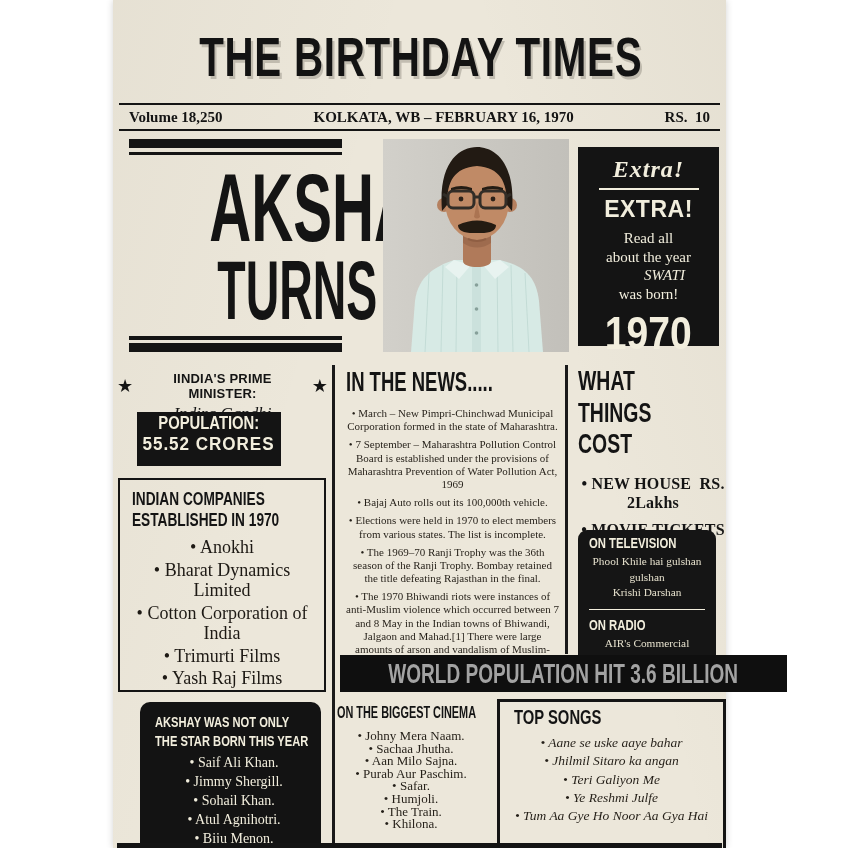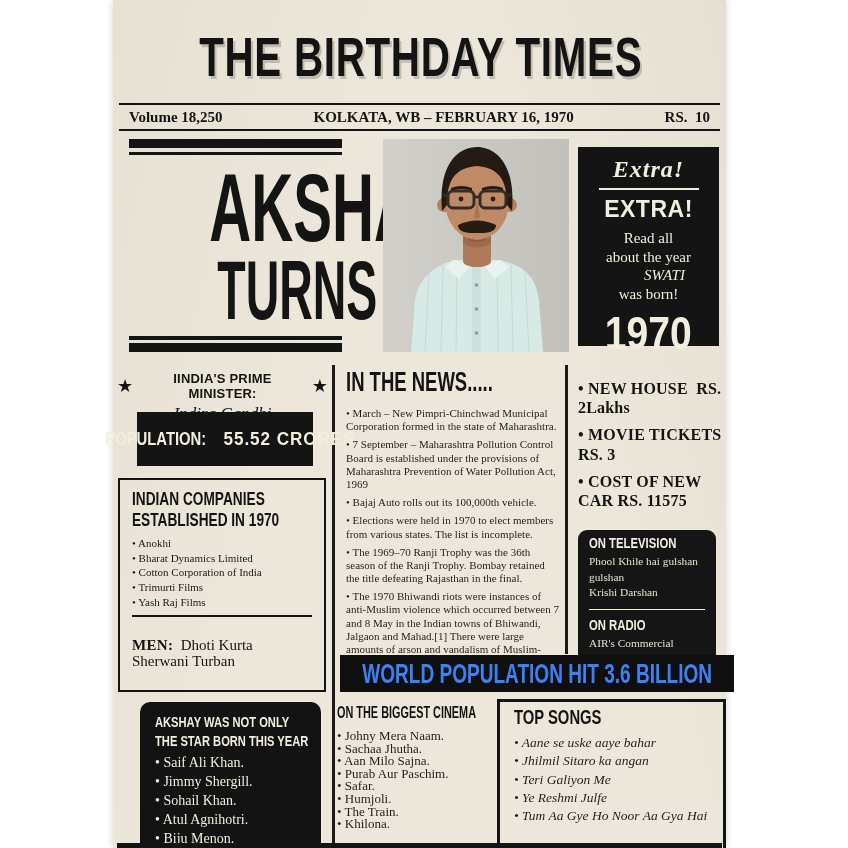--- a/index.html
+++ b/index.html
@@ -10,21 +10,21 @@
   body{font-family:"Liberation Serif",serif;color:var(--ink);}
   .paper{
     position:relative;width:613px;height:848px;margin-left:113px;
     background:linear-gradient(105deg, rgba(120,110,90,.05), rgba(0,0,0,0) 35%),
                linear-gradient(255deg, rgba(120,110,90,.06), rgba(0,0,0,0) 30%),
                var(--paper);
     box-shadow:0 0 7px rgba(0,0,0,.18);
   }
   .abs{position:absolute;}
   .sans{font-family:"Liberation Sans",sans-serif;}
-  .serif{font-family:"Liberation Serif",serif;}
+  .serif{font-family:"Liberation Serif",serif;text-align:center;}
   .cx{display:inline-block;transform:scaleX(var(--sx,.75));transform-origin:center;white-space:nowrap;}
   .cxl{display:inline-block;transform:scaleX(var(--sx,.75));transform-origin:left center;white-space:nowrap;}
   ul{list-style:none;}
   ul.dotted li::before{content:"\2022  ";}
 
   
   .masthead{left:0;right:0;top:24px;text-align:center;font-weight:bold;font-size:56px;
     letter-spacing:1px;color:#131313;text-shadow:3px 3px 0 rgba(45,40,30,.22);}
   
   .dateline{left:6px;right:6px;top:103px;height:28px;border-top:2.5px solid var(--ink);
@@ -55,29 +55,29 @@
   
   .vdiv1{left:219px;top:365px;width:2.5px;height:480px;background:#1a1a1a;}
   .vdiv2{left:452px;top:365px;width:2.5px;height:289px;background:#1a1a1a;}
   
   .pm{left:4px;top:371px;width:211px;text-align:center;}
   .pm-row{display:flex;align-items:center;justify-content:center;gap:7px;}
   .star{font-size:18px;line-height:1;}
   .pm-label{font-weight:bold;font-size:13px;letter-spacing:.2px;}
   .pm-name{font-style:italic;font-size:17px;margin-top:3px;}
   
-  .popbox{left:24px;top:412px;width:176px;height:54px;background:var(--ink);color:var(--cream);
-    display:flex;flex-direction:row;align-items:center;justify-content:center;}
+  .popbox{left:24px;top:412px;width:144px;height:54px;background:var(--ink);color:var(--cream);
+    display:flex;flex-direction:column;align-items:center;}
   .pop1{font-weight:bold;font-size:19px;--sx:.78;}
   .pop2{font-weight:bold;font-size:18px;letter-spacing:1px;--sx:.95;}
   
   .companies{left:5px;top:478px;width:208px;height:214px;border:2.5px solid var(--ink);
     padding:9px 12px;overflow:hidden;}
   .box-h{font-weight:bold;font-size:18px;line-height:1.15;--sx:.76;}
-  .companies ul{margin-top:7px;font-size:11px;line-height:1.14;color:#1d1914;}
+  .companies ul{margin-top:7px;font-size:18px;line-height:1.14;color:#1d1914;}
   .companies ul li{margin-bottom:2px;}
   .comp-div{border-top:2px solid var(--ink);margin:7px 0 6px;}
   .fashion-h{font-weight:bold;font-size:15px;--sx:.78;}
   .fashion-p{font-size:15px;line-height:1.08;margin-top:20px;}
   .fashion-p b{letter-spacing:.3px;}
   
   .news{left:233px;top:366px;width:213px;}
   .news-h{font-weight:bold;font-size:28px;--sx:.66;}
   .news ul{margin-top:9px;font-size:11px;line-height:1.2;color:#241f18;}
   .news ul li{margin-bottom:5px;}
@@ -89,21 +89,21 @@
   .costs ul li{margin-bottom:8px;}
   
   .media{left:465px;top:530px;width:138px;background:#151515;border-radius:9px;
     padding:4px 11px 12px;color:var(--cream);}
   .media::after{content:"";position:absolute;right:22px;bottom:-13px;width:0;height:0;
     border-left:22px solid transparent;border-top:14px solid #151515;}
   .media-h{font-weight:bold;font-size:14.5px;--sx:.78;}
   .media ul{margin-top:2px;font-size:11.3px;line-height:1.38;color:#e6e1cd;}
   .media-div{border-top:1.5px solid var(--cream);margin:8px 0 6px;}
   
-  .banner{left:227px;top:655px;width:394px;height:37px;background:#0f0f0f;color:#3b82f6;
+  .banner{left:227px;top:655px;width:447px;height:37px;background:#0f0f0f;color:#a3a3a3;
     display:flex;align-items:center;justify-content:center;font-weight:bold;font-size:28px;
     white-space:pre;}
   .banner .cx{--sx:.68;}
   
   .born{left:27px;top:702px;width:181px;background:#131313;border-radius:10px;
     padding:11px 8px 9px 15px;color:var(--cream);}
   .born::after{content:"";position:absolute;right:36px;bottom:-16px;width:0;height:0;
     border-left:26px solid transparent;border-top:18px solid #131313;}
   .born-h{font-weight:bold;font-size:15.5px;line-height:1.22;--sx:.72;}
   .born ul{margin-top:4px;font-size:14px;line-height:1.14;}
@@ -257,20 +257,25 @@
         <li>March – New Pimpri-Chinchwad Municipal Corporation formed in the state of Maharashtra.</li>
         <li>7 September – Maharashtra Pollution Control Board is established under the provisions of Maharashtra Prevention of Water Pollution Act, 1969</li>
         <li>Bajaj Auto rolls out its 100,000th vehicle.</li>
         <li>Elections were held in 1970 to elect members from various states. The list is incomplete.</li>
         <li>The 1969–70 Ranji Trophy was the 36th season of the Ranji Trophy. Bombay retained the title defeating Rajasthan in the final.</li>
         <li>The 1970 Bhiwandi riots were instances of anti-Muslim violence which occurred between 7 and 8 May in the Indian towns of Bhiwandi, Jalgaon and Mahad.[1] There were large amounts of arson and vandalism of Muslim-owned properties, and caused the deaths of over 250 people.</li>
       </ul>
   </div>
 
   <div class="abs costs">
+    <div>
+      <span class="cxl cost-h sans">WHAT</span><br>
+      <span class="cxl cost-h sans">THINGS</span><br>
+      <span class="cxl cost-h sans">COST</span>
+    </div>
     <ul class="dotted serif"><li>NEW HOUSE  RS. 2Lakhs</li><li>MOVIE TICKETS RS. 3</li><li>COST OF NEW CAR RS. 11575</li></ul>
   </div>
 
   <div class="abs media">
     <div><span class="cxl media-h sans">ON TELEVISION</span></div>
     <ul class="serif">
         <li>Phool Khile hai gulshan gulshan</li>
         <li>Krishi Darshan</li>
       </ul>
     <div class="media-div"></div>

